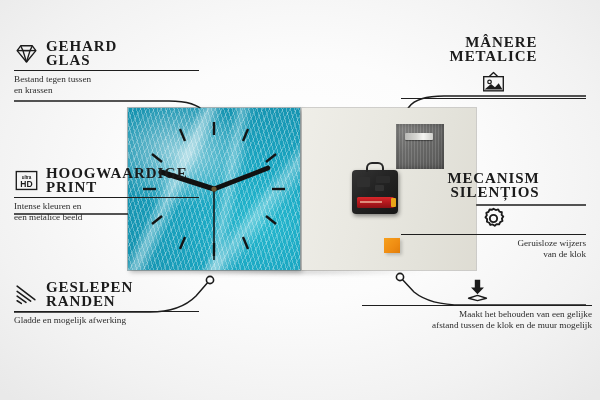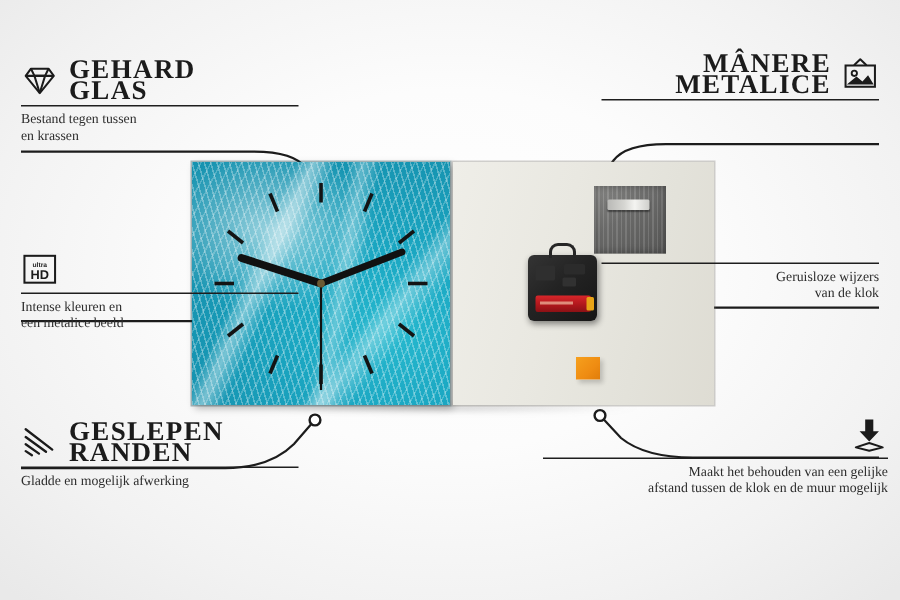--- a/index.html
+++ b/index.html
@@ -12,24 +12,24 @@
     position:relative;
   }
   #stage { position:absolute; inset:0; }
 
   
   #wires { position:absolute; inset:0; width:600px; height:400px; pointer-events:none; }
 
   
   .feat { position:absolute; }
   .feat .hrow { display:flex; align-items:center; gap:7px; }
-  .feat.right .hrow { flex-direction:row; justify-content:flex-end; }
+  .feat.right .hrow { flex-direction:column; justify-content:flex-end; }
   .ttl {
     font-family:"Liberation Serif", serif;
-    font-size:18px; font-weight:700; color:#1b1b1b;
+    font-size:15px; font-weight:700; color:#1b1b1b;
     letter-spacing:.9px; line-height:13.5px; text-transform:uppercase;
     white-space:pre-line;
   }
   .feat.right .ttl { text-align:right; }
   .rule { height:1px; background:#1e1e1e; margin:3px 0 3px; }
   .sub {
     font-family:"Liberation Serif", serif;
     font-size:9.2px; color:#2c2c2c; line-height:11.2px; white-space:pre-line;
   }
   .feat.right .sub { text-align:right; }
@@ -195,20 +195,22 @@
 en krassen</div>
   </div>
 
   <div class="feat left" style="left:14px; top:167px; width:185px;">
     <div class="hrow">
       <svg class="ico" viewBox="0 0 24 24">
         <rect x="2.2" y="3.4" width="19.6" height="17.2" fill="none" stroke="#1b1b1b" stroke-width="1.3"></rect>
         <text x="12" y="10.4" font-family="Liberation Sans, sans-serif" font-size="4.3" font-weight="700" fill="#1b1b1b" text-anchor="middle">ultra</text>
         <text x="12" y="18.2" font-family="Liberation Sans, sans-serif" font-size="8.2" font-weight="700" fill="#1b1b1b" text-anchor="middle">HD</text>
       </svg>
+      <div class="ttl">Hoogwaardige
+print</div>
     </div>
     <div class="rule"></div>
     <div class="sub">Intense kleuren en
 een metalice beeld</div>
   </div>
 
   <div class="feat left" style="left:14px; top:281px; width:185px;">
     <div class="hrow">
       <svg class="ico" viewBox="0 0 24 24">
         <g stroke="#1b1b1b" stroke-width="1.5" stroke-linecap="round">
@@ -233,20 +235,30 @@
         <rect x="2.6" y="6.4" width="18.8" height="13.6" fill="none" stroke="#1b1b1b" stroke-width="1.3"></rect>
         <path d="M8 6.2 L12 2.4 L16 6.2" fill="none" stroke="#1b1b1b" stroke-width="1.3" stroke-linejoin="round"></path>
         <circle cx="8.2" cy="11.4" r="1.7" fill="none" stroke="#1b1b1b" stroke-width="1.2"></circle>
         <path d="M3.4 18.6 L9.6 13.4 L13.4 16.6 L17 12.6 L20.6 18.6 Z" fill="#1b1b1b"></path>
       </svg>
     </div>
     <div class="rule"></div>
   </div>
 
   <div class="feat right" style="right:14px; top:172px; width:185px;">
+    <div class="hrow">
+      <div class="ttl">Mecanism
+silențios</div>
+      <svg class="ico" viewBox="0 0 24 24">
+        <g fill="none" stroke="#1b1b1b" stroke-width="1.8" stroke-linejoin="round">
+          <path d="M12 2.6 l2.2 1.3 2.3-.6 1.2 2.1 2.3.6 -.2 2.4 1.6 1.7 -1.3 2 .5 2.3 -2.2 1 -1 2.2 -2.4-.2 -1.8 1.6 -2-1.3 -2.3.5 -1-2.1 -2.2-1 .2-2.4 -1.6-1.8 1.3-2 -.5-2.3 2.1-1 1-2.2 2.4.2 Z"></path>
+          <circle cx="12" cy="12" r="3.5"></circle>
+        </g>
+      </svg>
+    </div>
     <div class="rule"></div>
     <div class="sub">Geruisloze wijzers
 van de klok</div>
   </div>
 
   <div class="feat right" style="right:8px; top:277px; width:230px;">
     <div class="hrow">
       <svg class="ico" viewBox="0 0 24 24">
         <path d="M9.4 2.6 h5.2 v7.4 h3.6 L12 16.6 L5.8 10 h3.6 Z" fill="#1b1b1b"></path>
         <path d="M12 17.6 L20.6 20.4 L12 22.6 L3.4 20.4 Z" fill="none" stroke="#1b1b1b" stroke-width="1.3" stroke-linejoin="round"></path>

